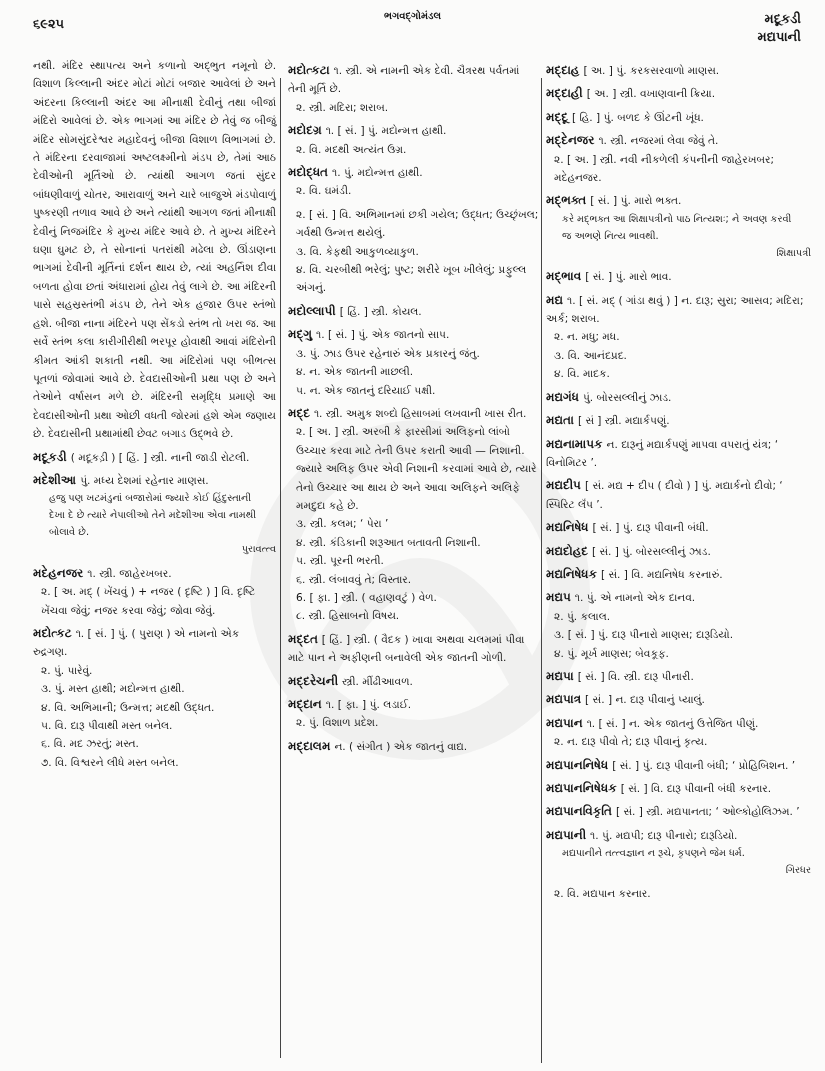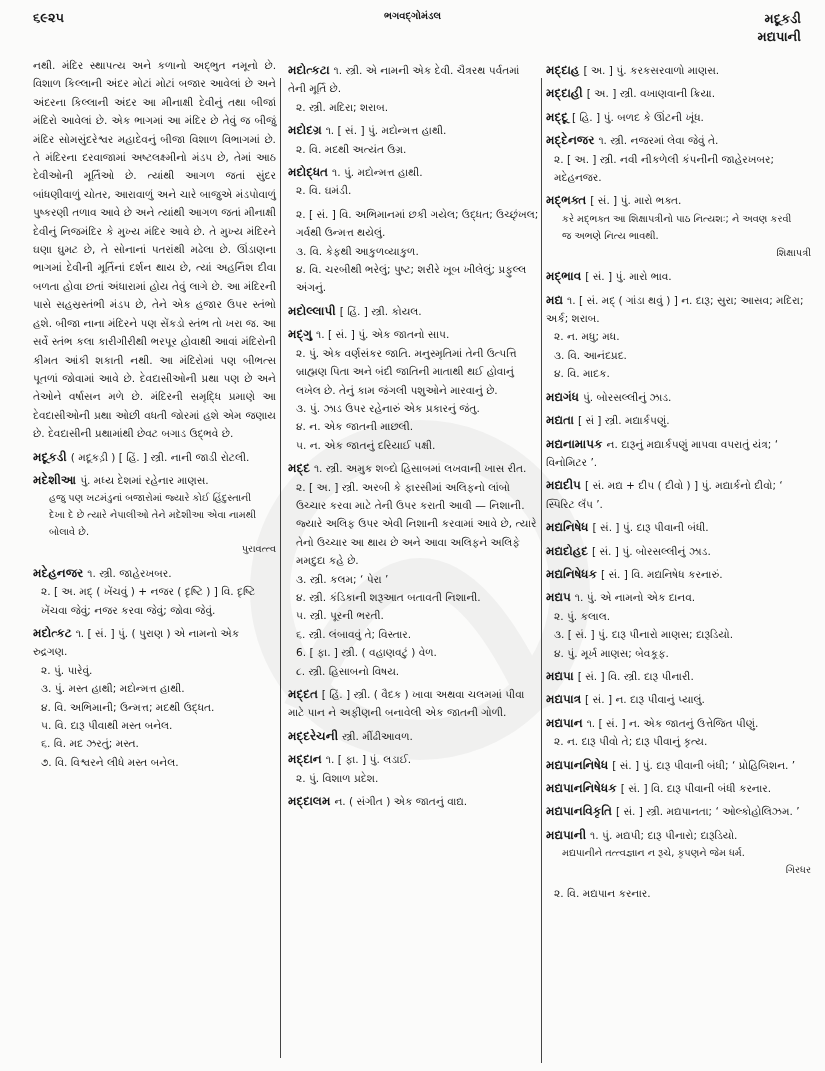--- a/index.html
+++ b/index.html
@@ -6,21 +6,21 @@
   body {
     width:825px; height:1071px; overflow:hidden; position:relative;
     background:#fbfbfa; color:#151515;
     font-family:"DejaVu Sans", sans-serif;
   }
   .watermark {
     position:absolute; left:240px; top:380px; width:360px; height:420px;
     pointer-events:none; opacity:0.09;
   }
   .hdr { position:absolute; top:0; left:0; width:825px; height:56px; }
-  .hdr-left { position:absolute; left:33px; top:10px; font-size:13px; font-weight:bold; }
+  .hdr-left { position:absolute; left:33px; top:16px; font-size:13px; font-weight:bold; }
   .hdr-center { position:absolute; left:0; width:825px; top:10px; text-align:center; font-size:10px; font-weight:bold; }
   .hdr-right { position:absolute; right:24px; top:10px; text-align:right; font-size:13px; font-weight:bold; line-height:18px; }
   .col {
     position:absolute; top:56px; font-size:10.6px; line-height:18.4px;
   }
   .col1 { left:33px; width:243px; }
   .col2 { left:288px; width:252px; }
   .col3 { left:546px; width:265px; }
   .rule { position:absolute; top:78px; width:1px; background:#444; }
   .rule1 { left:280px; height:980px; }
@@ -96,21 +96,20 @@
       <div class="entry">
         <div class="sense">૨. [ સં. ] વિ. અભિમાનમાં છકી ગયેલ; ઉદ્ધત; ઉચ્છૃંખલ; ગર્વથી ઉન્મત્ત થયેલું.</div>
         <div class="sense">૩. વિ. કેફથી આકુળવ્યાકુળ.</div>
         <div class="sense">૪. વિ. ચરબીથી ભરેલું; પુષ્ટ; શરીરે ખૂબ ખીલેલું; પ્રફુલ્લ અંગનું.</div>
       </div>
       <div class="entry">
         <div><span class="hw">મદોલ્લાપી</span><span>[ હિં. ] સ્ત્રી. કોયલ.</span></div>
       </div>
       <div class="entry">
         <div><span class="hw">મદ્ગુ</span><span>૧. [ સં. ] પું. એક જાતનો સાપ.</span></div>
-        <div class="sense">૨. પું. એક વર્ણસંકર જાતિ. મનુસ્મૃતિમાં તેની ઉત્પત્તિ બ્રાહ્મણ પિતા અને બંદી જાતિની માતાથી થઈ હોવાનું લખેલ છે. તેનું કામ જંગલી પશુઓને મારવાનું છે.</div>
         <div class="sense">૩. પું. ઝાડ ઉપર રહેનારું એક પ્રકારનું જંતુ.</div>
         <div class="sense">૪. ન. એક જાતની માછલી.</div>
         <div class="sense">૫. ન. એક જાતનું દરિયાઈ પક્ષી.</div>
       </div>
       <div class="entry">
         <div><span class="hw">મદ્દ</span><span>૧. સ્ત્રી. અમુક શબ્દો હિસાબમાં લખવાની ખાસ રીત.</span></div>
         <div class="sense">૨. [ અ. ] સ્ત્રી. અરબી કે ફારસીમાં અલિફનો લાંબો ઉચ્ચાર કરવા માટે તેની ઉપર કરાતી આવી — નિશાની. જ્યારે અલિફ ઉપર એવી નિશાની કરવામાં આવે છે, ત્યારે તેનો ઉચ્ચાર આ થાય છે અને આવા અલિફને અલિફે મમદુદા કહે છે.</div>
         <div class="sense">૩. સ્ત્રી. કલમ; ‘ પેરા ’</div>
         <div class="sense">૪. સ્ત્રી. કંડિકાની શરૂઆત બતાવતી નિશાની.</div>
         <div class="sense">૫. સ્ત્રી. પૂરની ભરતી.</div>

